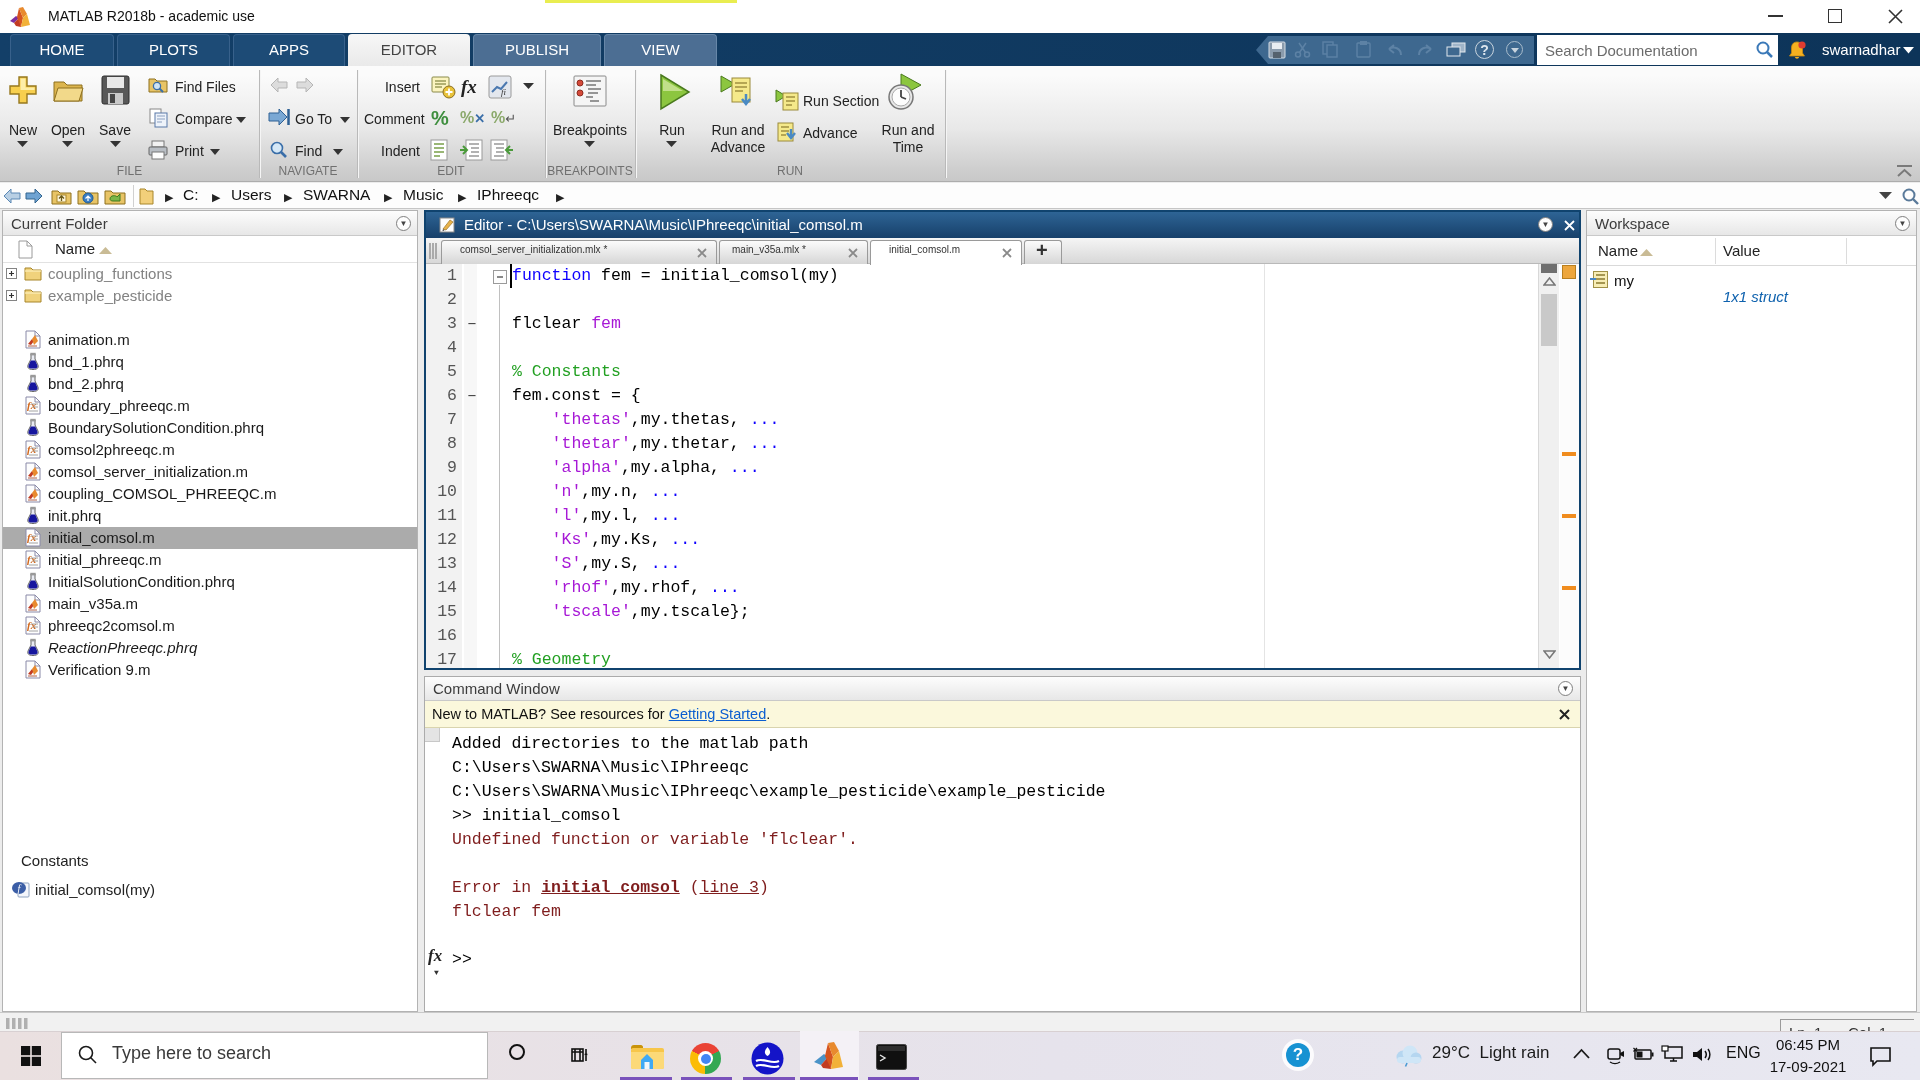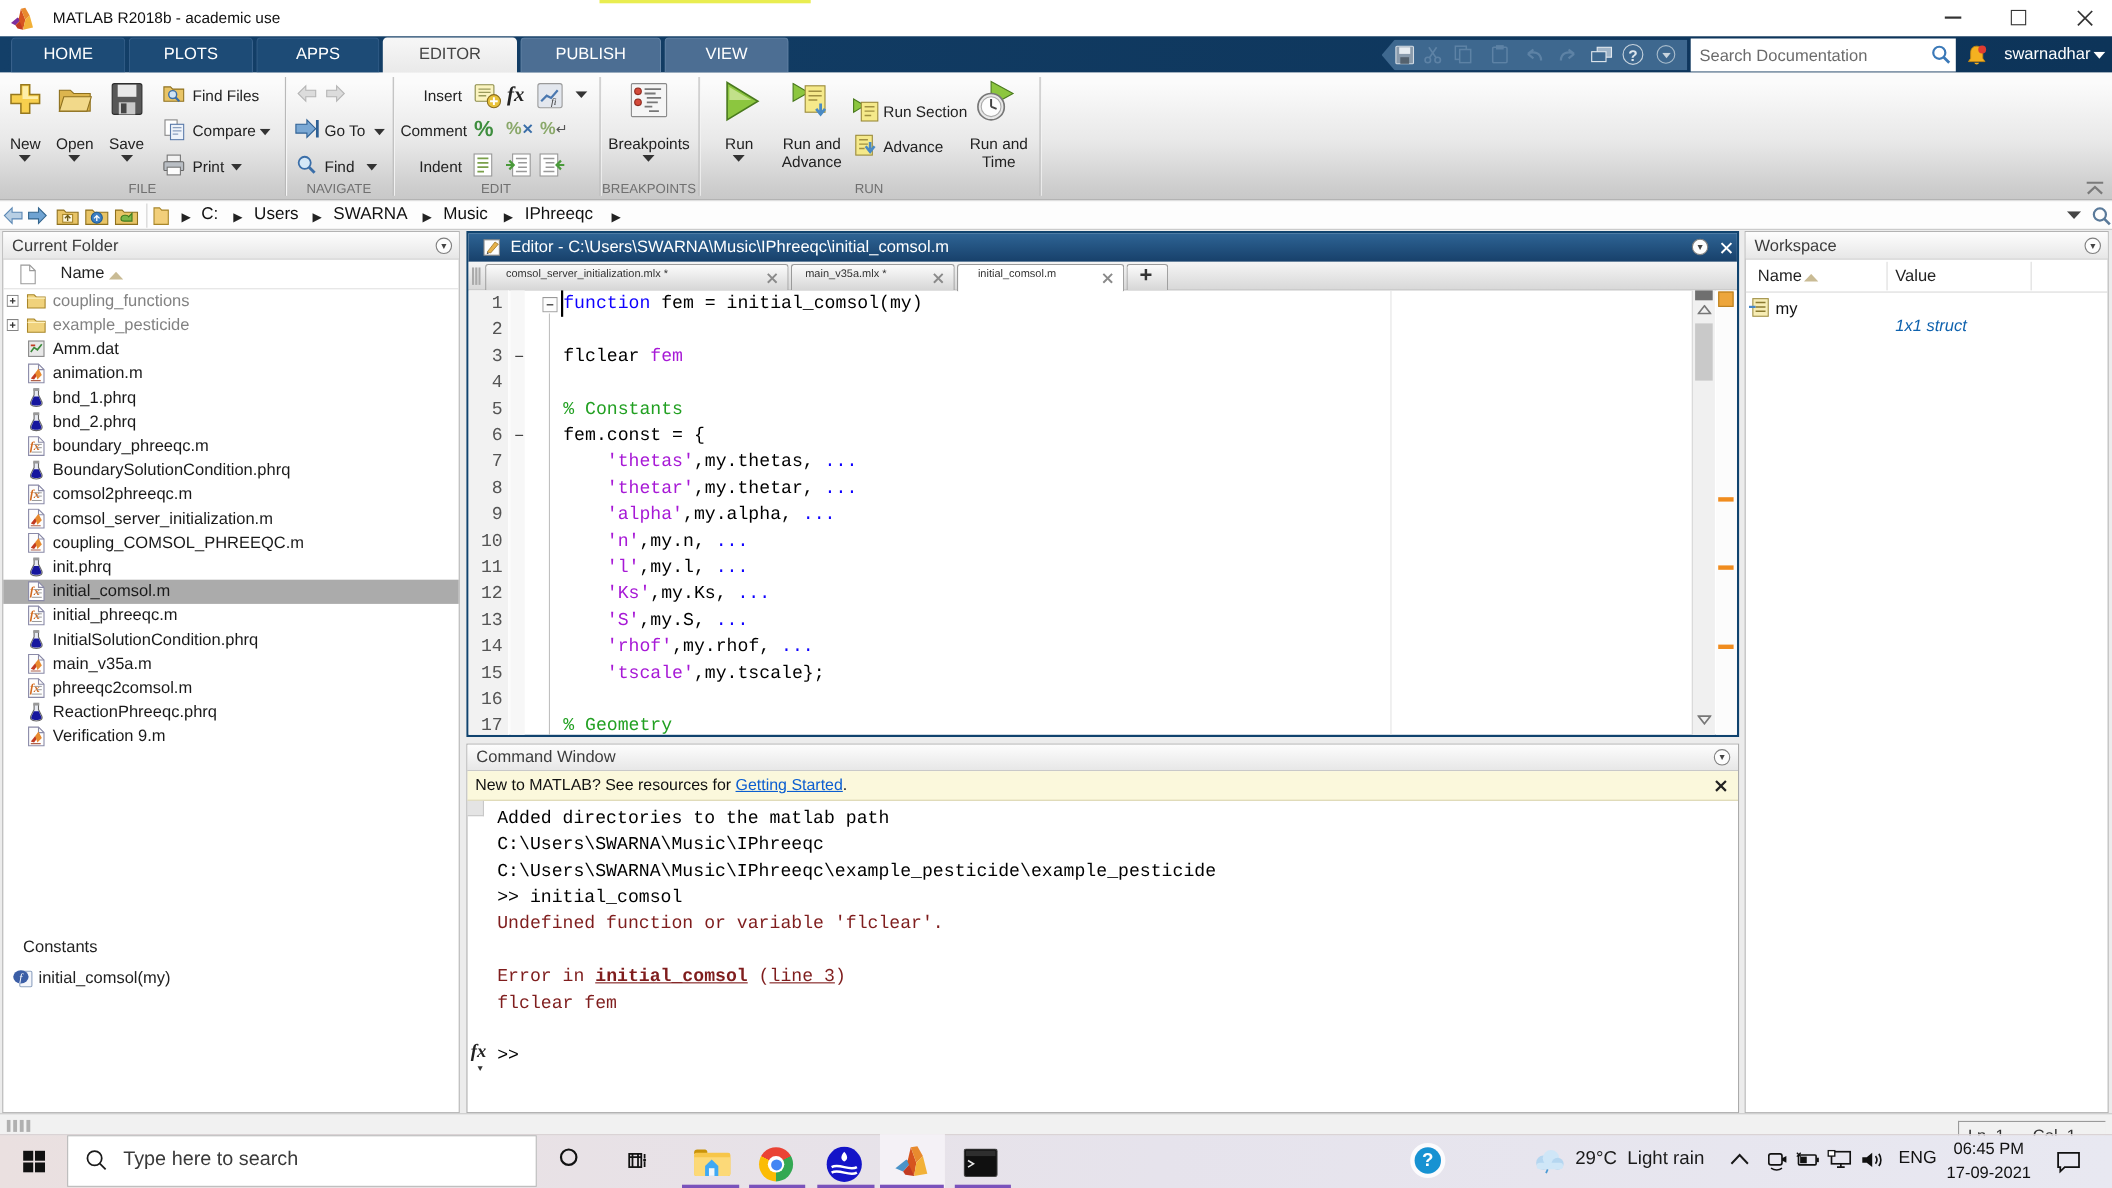--- a/index.html
+++ b/index.html
@@ -403,26 +403,20 @@
       </div>
     <div class="frow" style="top:22px;">
         <svg class="fplus">
           <use href="#i-plus"></use>
         </svg>
         <svg class="fic" viewBox="0 0 18 19">
           <use href="#i-folder"></use>
         </svg>
         <span class="fgray">example_pesticide</span>
       </div>
-    <div class="frow" style="top:44px;">
-        <svg class="fic" viewBox="0 0 18 19">
-          <use href="#i-dat"></use>
-        </svg>
-        <span>Amm.dat</span>
-      </div>
     <div class="frow" style="top:66px;">
         <svg class="fic" viewBox="0 0 18 19">
           <use href="#i-mdoc"></use>
         </svg>
         <span>animation.m</span>
       </div>
     <div class="frow" style="top:88px;">
         <svg class="fic" viewBox="0 0 18 19">
           <use href="#i-flask"></use>
         </svg>
@@ -493,21 +487,21 @@
           <use href="#i-mdoc"></use>
         </svg>
         <span>main_v35a.m</span>
       </div>
     <div class="frow" style="top:352px;">
         <svg class="fic" viewBox="0 0 18 19">
           <use href="#i-fxdoc"></use>
         </svg>
         <span>phreeqc2comsol.m</span>
       </div>
-    <div class="frow" style="top:374px;">
+    <div class="frow" style="top:374px;font-style:italic;">
         <svg class="fic" viewBox="0 0 18 19">
           <use href="#i-flask"></use>
         </svg>
         <span>ReactionPhreeqc.phrq</span>
       </div>
     <div class="frow" style="top:396px;">
         <svg class="fic" viewBox="0 0 18 19">
           <use href="#i-mdoc"></use>
         </svg>
         <span>Verification 9.m</span>

